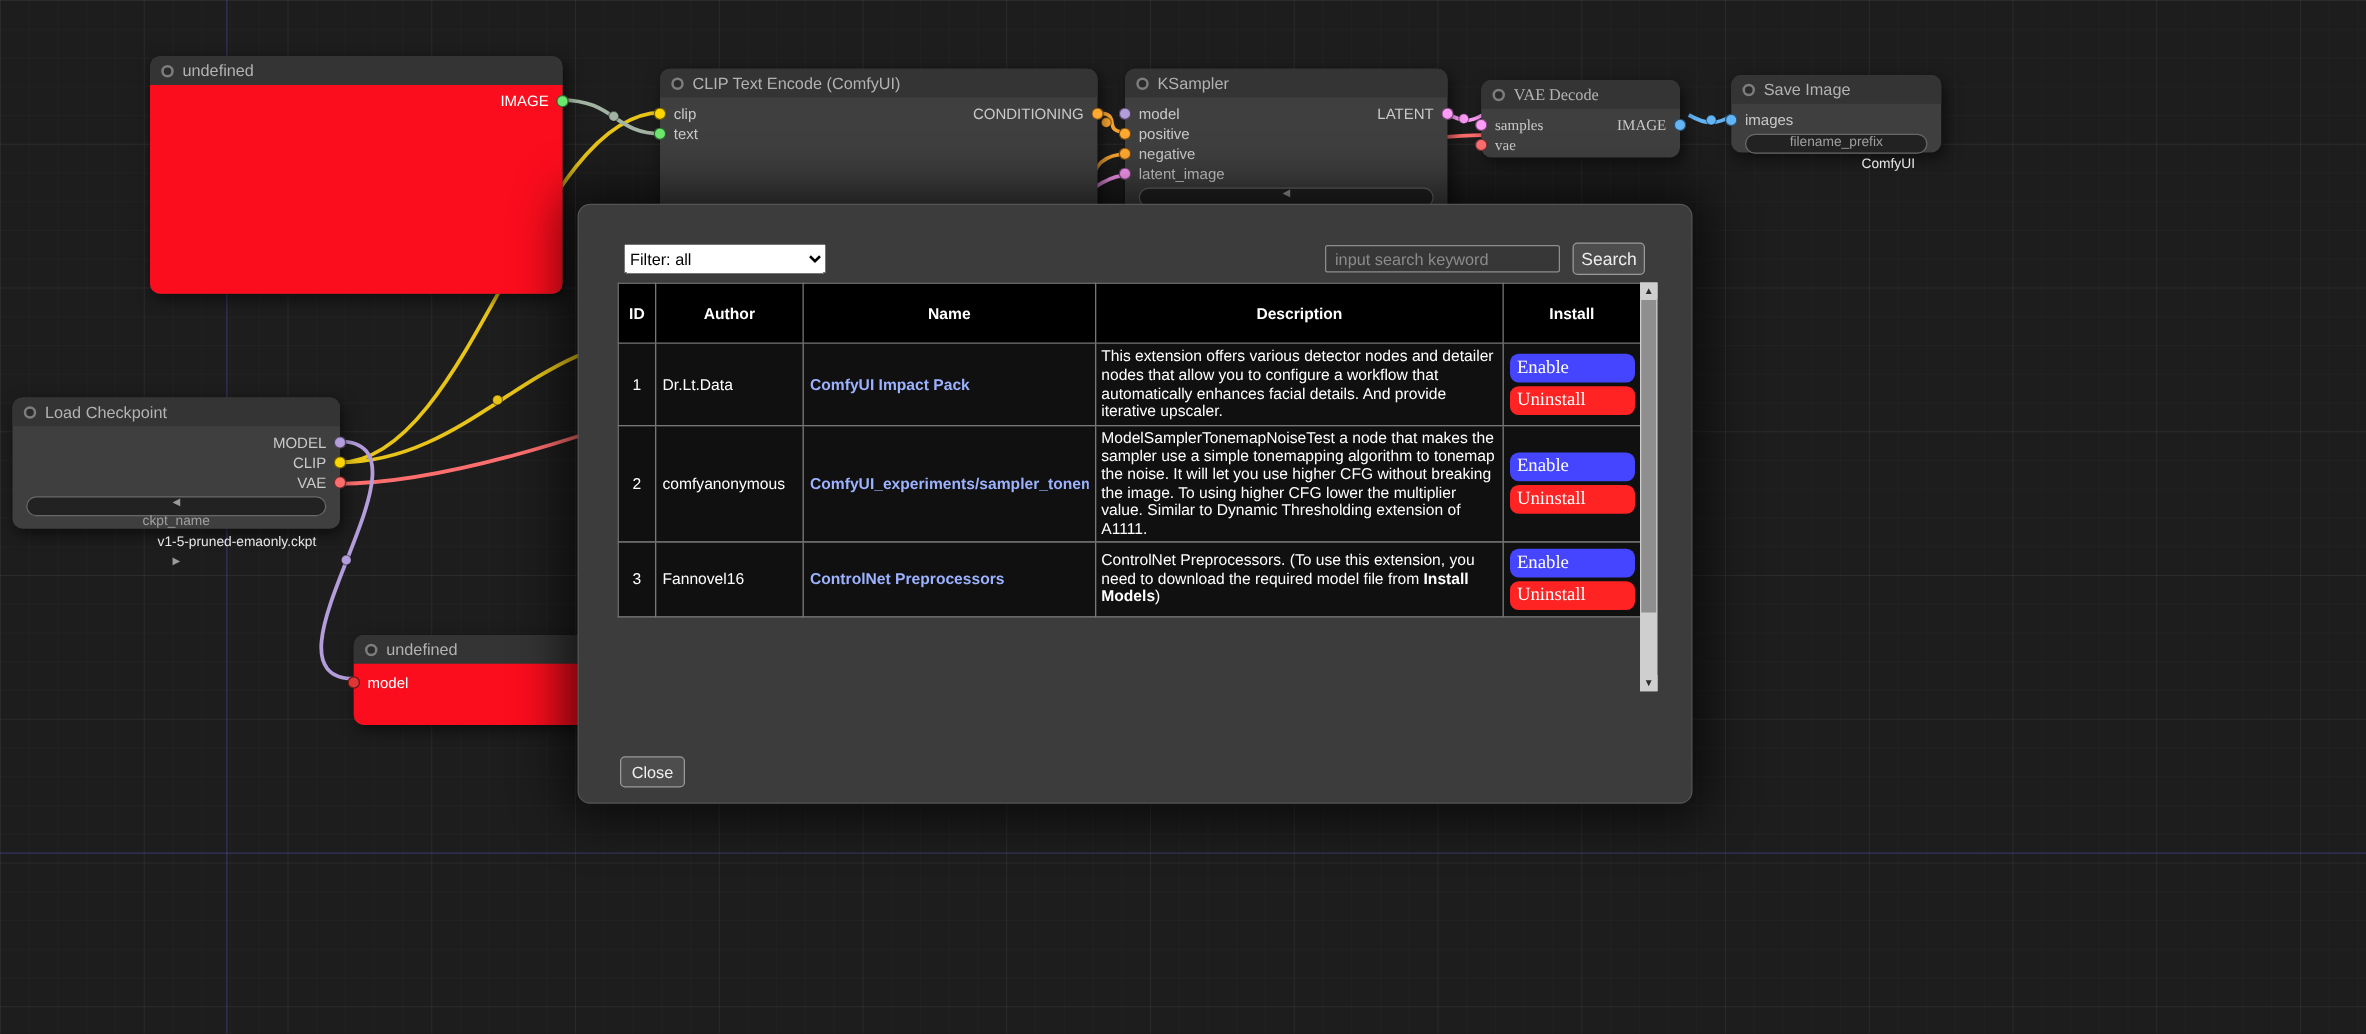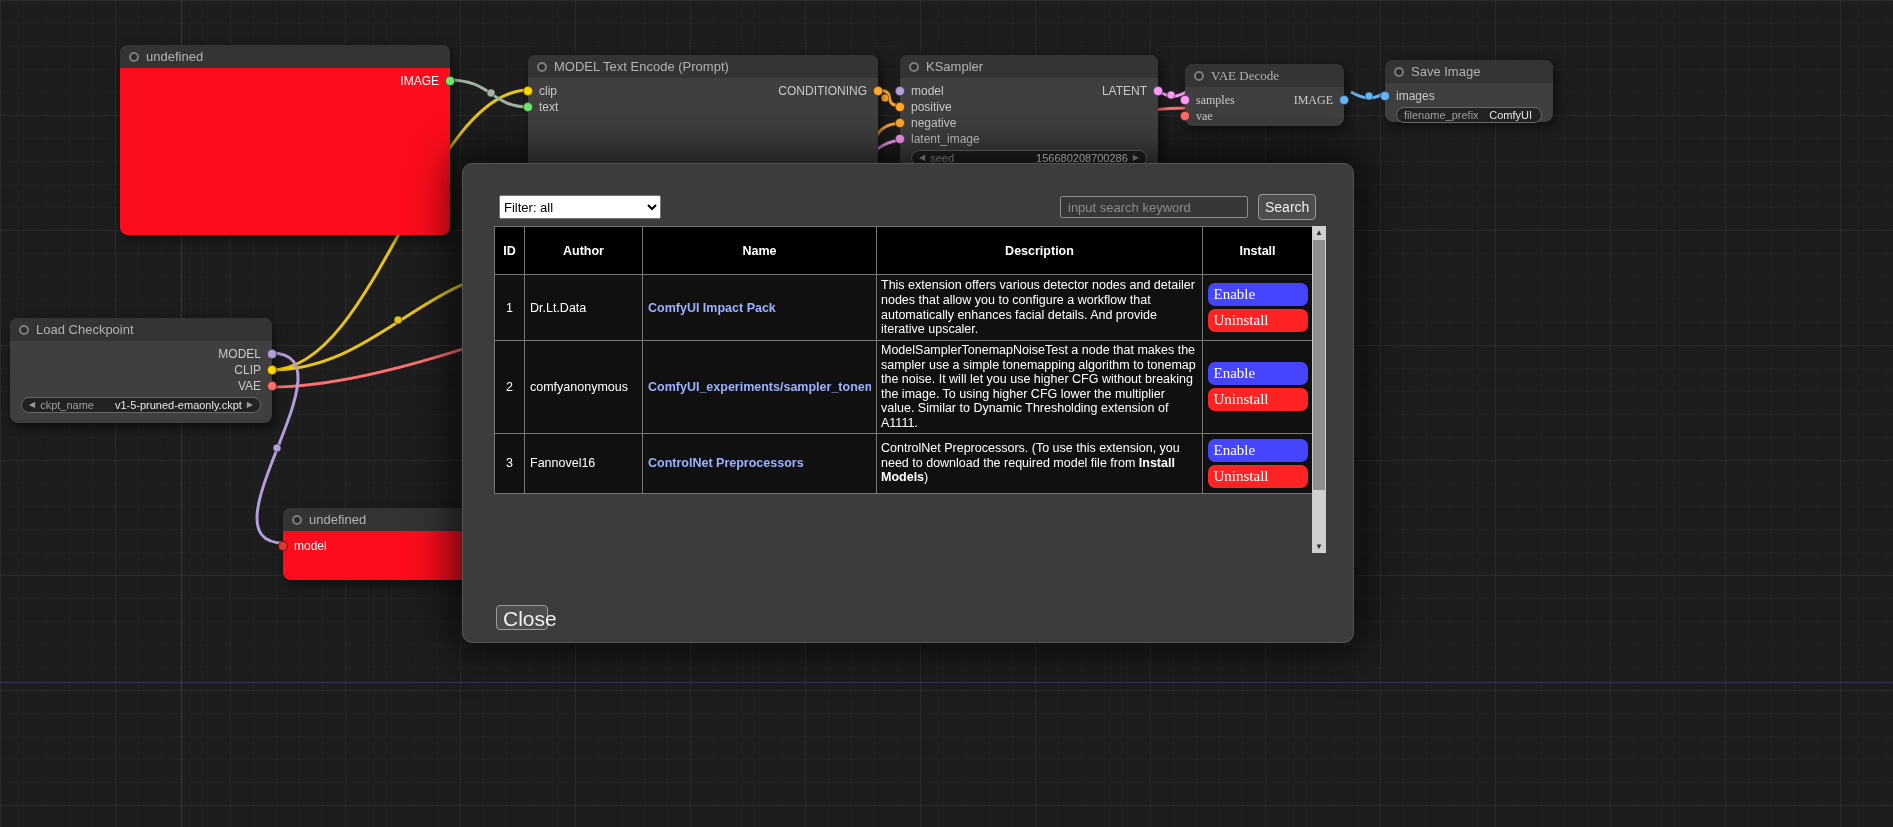--- a/index.html
+++ b/index.html
@@ -34,40 +34,40 @@
   .red-body{background:#fb0d1d;}
   .slot-row{display:flex;justify-content:space-between;align-items:center;height:16px;padding:0;}
   .in-slot{display:flex;align-items:center;gap:6px;margin-left:-5px;}
   .out-slot{display:flex;align-items:center;gap:6px;margin-left:auto;margin-right:-5px;}
   .dot{width:10px;height:10px;border-radius:50%;box-sizing:border-box;
        border:1px solid rgba(0,0,0,.55);flex:0 0 auto;}
   .slot-label{color:#c9c9c9;}
   .slot-label.light{color:#ffffff;}
   .widget{height:16px;background:#222222;border:1px solid #686868;border-radius:9px;
           margin:3px 11px 0 11px;display:flex;align-items:center;gap:5px;
-          font-size:11px;color:#cfcfcf;padding:0 7px;box-sizing:border-box;}
+          font-size:11px;color:#cfcfcf;padding:0 7px;box-sizing:border-box;flex-direction:column;}
   .widget .arrow{color:#9a9a9a;font-size:8px;line-height:1;}
   .widget .w-name{color:#9f9f9f;}
   .widget .w-val{margin-left:auto;color:#e6e6e6;}
   .widget.no-arrows .w-val{margin-right:2px;}
 
   
   .modal{position:absolute;left:462px;top:163px;width:890px;height:478px;z-index:10;
          background:#3c3c3c;border:1px solid #555;border-radius:10px;
          box-shadow:0 0 40px 10px rgba(0,0,0,.65);}
   .filter-select{position:absolute;left:36px;top:31px;width:162px;height:24px;
          font-family:"Liberation Sans",sans-serif;font-size:13px;}
   .search-input{position:absolute;left:597px;top:32px;width:188px;height:22px;box-sizing:border-box;
          background:#373737;border:1px solid #8d8d8d;border-radius:2px;color:#fef9c3;
          font-size:13px;padding:0 7px;font-family:"Liberation Sans",sans-serif;}
   .search-input::placeholder{color:#8b8b8b;}
   .gray-btn{background:#4d4d4d;border:1px solid #9a9a9a;border-radius:4px;color:#eeeeee;
          font-size:14px;font-family:"Liberation Sans",sans-serif;cursor:pointer;}
   .search-btn{position:absolute;left:795px;top:30px;width:58px;height:26px;}
-  .close-btn{position:absolute;left:33px;top:441px;width:52px;height:25px;font-size:21px;}
+  .close-btn{position:absolute;left:33px;top:441px;width:52px;height:25px;font-size:13px;}
 
   .table-scroll{position:absolute;left:31px;top:62px;width:818px;height:327px;overflow:hidden;}
   .ext-table{border-collapse:collapse;width:818px;table-layout:fixed;}
   .ext-table th{background:#000000;color:#ffffff;font-size:12.5px;font-weight:bold;
          height:17px;border:1px solid #777;padding:15px 2px;}
   .ext-table td{background:#101010;color:#ffffff;font-size:12.5px;border:1px solid #777;
          padding:1px 5px;vertical-align:middle;overflow:hidden;}
   td.c-id{text-align:center;}
   td.c-desc{line-height:14.6px;padding:2px 4px;margin-left:28px;}
   .name-link{color:#9cb2ff;font-weight:bold;white-space:nowrap;overflow:hidden;cursor:pointer;}
@@ -135,21 +135,21 @@
           <span class="slot-label light">IMAGE</span>
           <span class="dot" style="background:#6ee76e"></span>
         </span>
       </div>
     </div>
   </div>
 
   <div class="node" style="left:528px;top:55px;width:350px;height:200px;">
     <div class="node-title">
       <span class="title-dot"></span>
-      <span>MODEL Text Encode (Prompt)</span>
+      <span>CLIP Text Encode (ComfyUI)</span>
     </div>
     <div class="node-body">
       <div class="slot-row">
         <span class="in-slot">
           <span class="dot" style="background:#ffd500"></span>
           <span class="slot-label">clip</span>
         </span>
         <span class="out-slot">
           <span class="slot-label">CONDITIONING</span>
           <span class="dot" style="background:#ffa931"></span>

